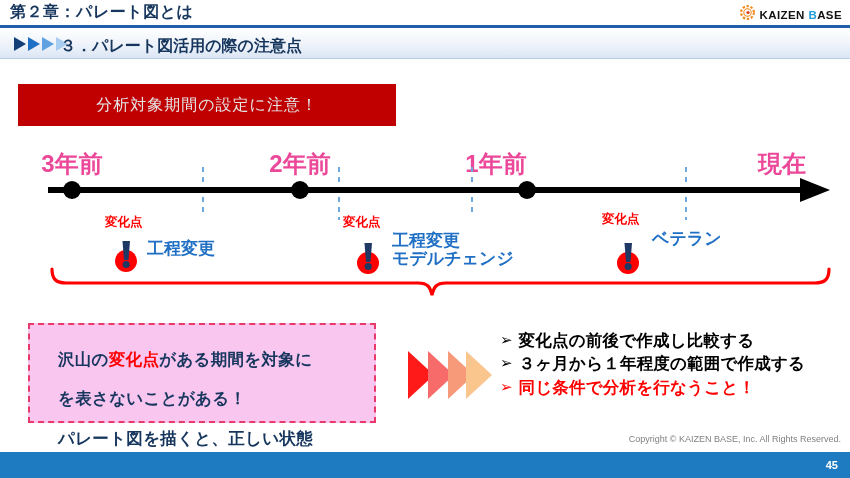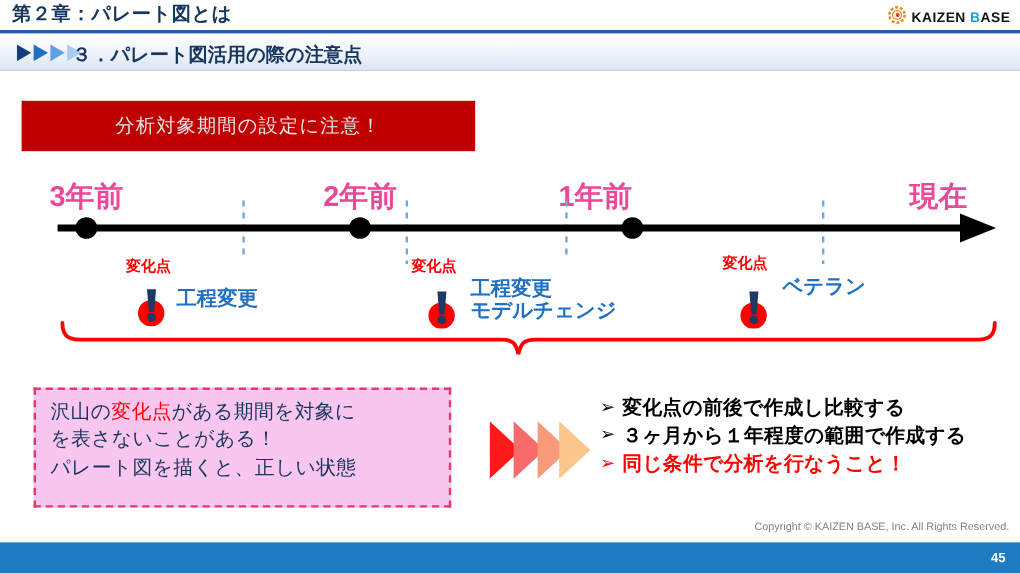--- a/index.html
+++ b/index.html
@@ -62,21 +62,21 @@
     white-space:nowrap;line-height:1.08;
   }
 
   
   .pinkbox{
     position:absolute;left:28px;top:323px;width:348px;height:100px;
     background:#f9c6f0;border:2px dashed #e8396b;
     box-sizing:border-box;padding:7px 10px 0 12px;
   }
   .pinkbox p{
-    margin:0;font-size:16.5px;font-weight:normal;color:#17365d;
+    margin:16px;font-size:16.5px;font-weight:bold;color:#17365d;
     line-height:1.42;letter-spacing:.3px;
   }
   .pinkbox .hl{color:#ff0000;}
 
   
   .midarrows{position:absolute;left:408px;top:349px;width:96px;height:52px;}
 
   
   .bullets{
     position:absolute;left:500px;top:330px;width:348px;

